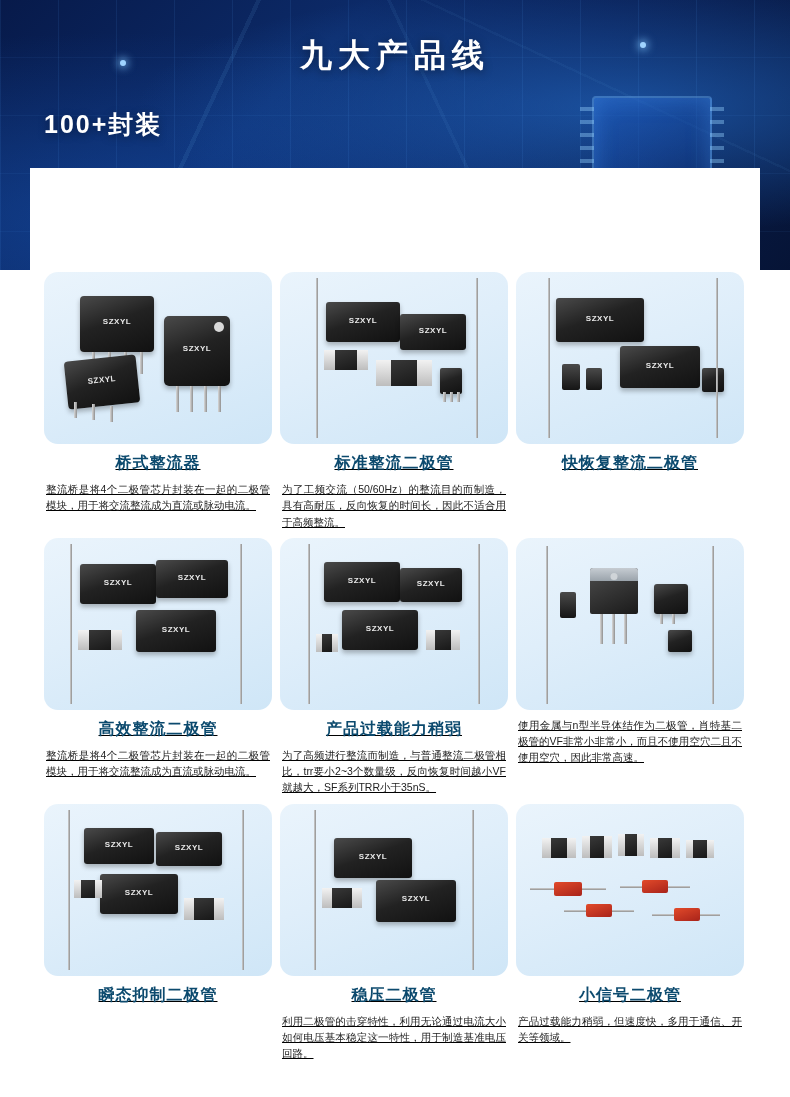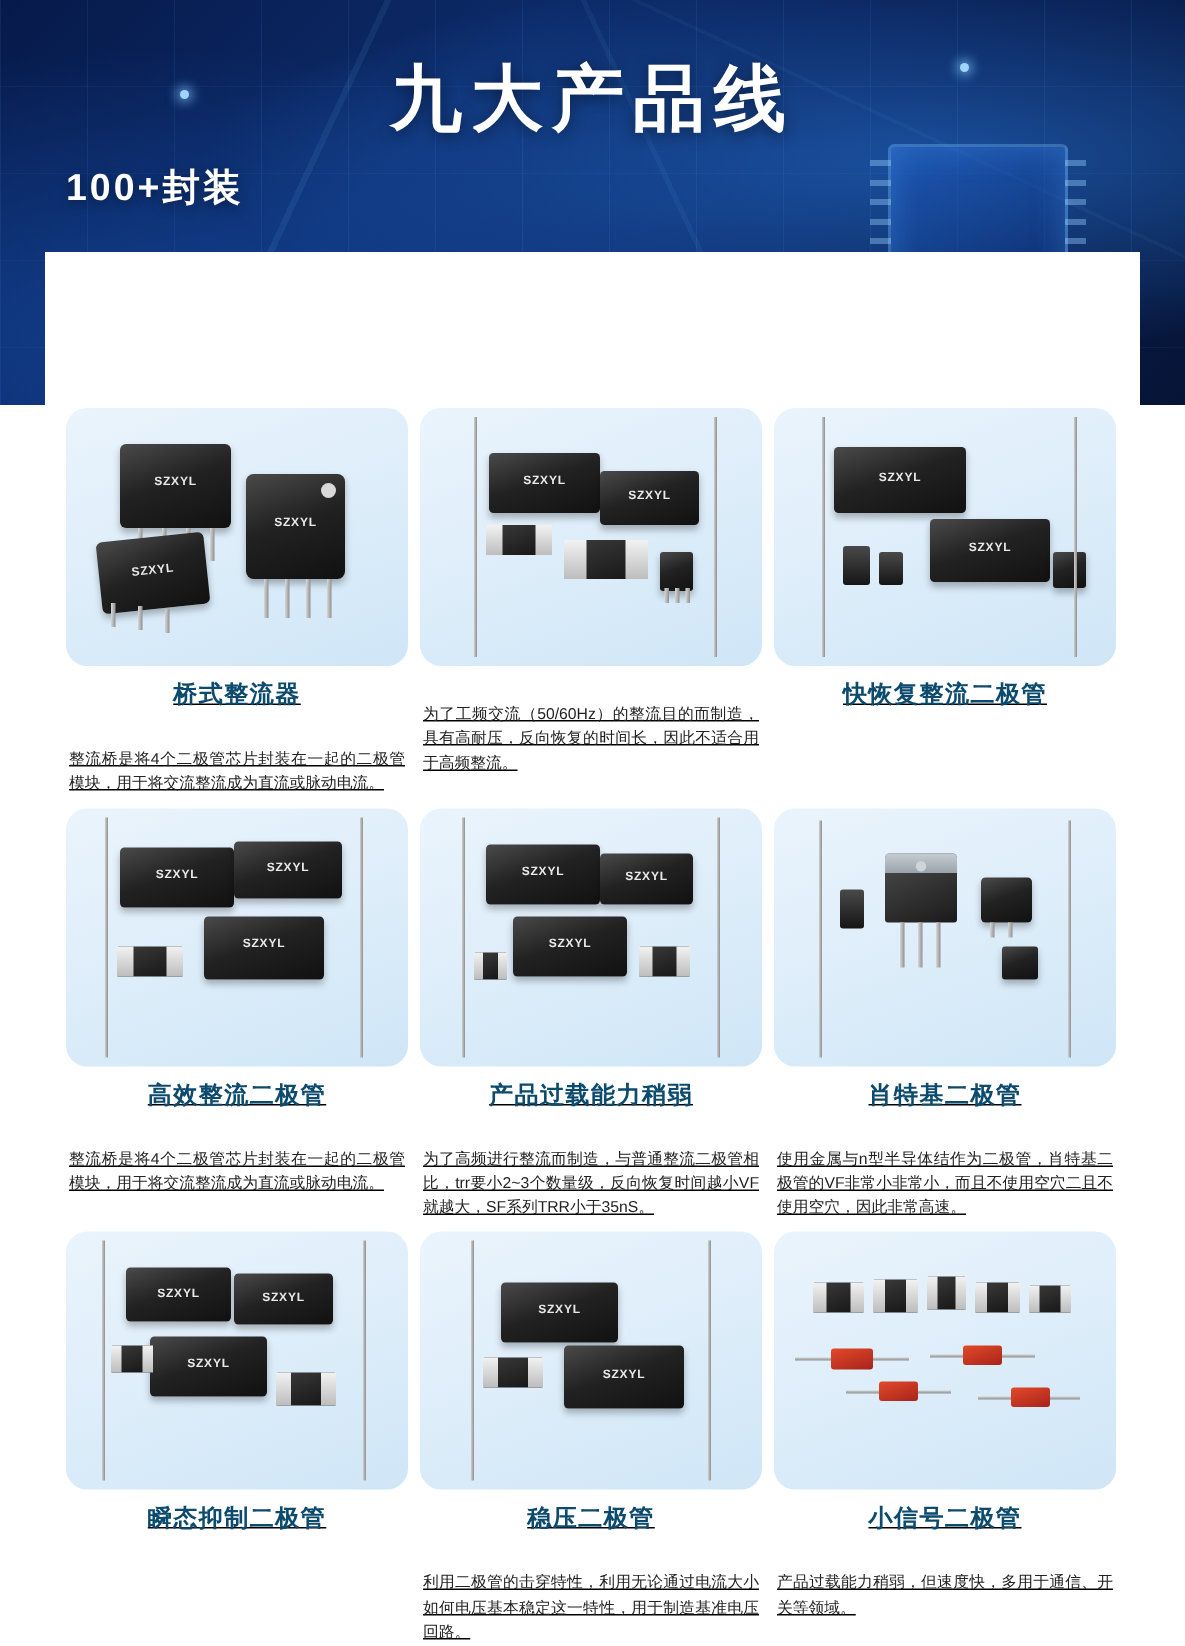--- a/index.html
+++ b/index.html
@@ -81,21 +81,21 @@
     box-shadow: 0 0 8px 2px rgba(130,200,255,0.8);
   }
 
   .title-main {
     position: absolute;
     top: 34px;
     left: 0;
     width: 790px;
     text-align: center;
     color: #ffffff;
-    font-size: 48px;
+    font-size: 32px;
     font-weight: bold;
     letter-spacing: 6px;
     text-shadow: 0 2px 10px rgba(0,0,0,0.45);
   }
   .title-sub {
     position: absolute;
     top: 108px;
     left: 44px;
     color: #ffffff;
     font-size: 25px;
@@ -141,21 +141,21 @@
     font-size: 16px;
     font-weight: bold;
     color: #0c4a6e;
     margin-top: 9px;
     letter-spacing: 1px;
   }
   .card-desc {
     font-size: 10.5px;
     line-height: 1.55;
     color: #222222;
-    margin-top: 24px;
+    margin-top: 7px;
     text-align: justify;
     padding: 0 2px;
   }
 
   
   .part {
     position: absolute;
     background: linear-gradient(160deg, #4a4a4a 0%, #222222 45%, #111111 100%);
     border-radius: 2px;
     box-shadow: 0 3px 5px rgba(0,0,0,0.28);
@@ -295,20 +295,21 @@
           <div class="cap l"></div>
             <div class="cap r"></div>
         </div>
         <div class="part" style="left:160px; top:96px; width:22px; height:26px;"></div>
         <div class="pin" style="left:163px; top:120px; height:10px;"></div>
         <div class="pin" style="left:170px; top:120px; height:10px;"></div>
         <div class="pin" style="left:177px; top:120px; height:10px;"></div>
         <div class="lead lead-v" style="left:36px; top:6px; height:160px;"></div>
         <div class="lead lead-v" style="left:196px; top:6px; height:160px;"></div>
       </div>
+      <div class="card-title">标准整流二极管</div>
       <div class="card-desc">为了工频交流（50/60Hz）的整流目的而制造，具有高耐压，反向恢复的时间长，因此不适合用于高频整流。</div>
     </div>
 
     <div class="cell">
       <div class="thumb">
         <div class="part" style="left:40px; top:26px; width:88px; height:44px; border-radius:3px;">
           <div class="brand">SZXYL</div>
         </div>
         <div class="part" style="left:104px; top:74px; width:80px; height:42px; border-radius:3px;">
           <div class="brand">SZXYL</div>
@@ -383,21 +384,20 @@
         <div class="part" style="left:138px; top:46px; width:34px; height:30px; border-radius:3px;"></div>
         <div class="pin" style="left:144px; top:76px; height:10px;"></div>
         <div class="pin" style="left:156px; top:76px; height:10px;"></div>
 
         <div class="melf" style="left:44px; top:54px; width:16px; height:26px;"></div>
         <div class="part" style="left:152px; top:92px; width:24px; height:22px; border-radius:2px;"></div>
 
         <div class="lead lead-v" style="left:30px; top:8px; height:158px;"></div>
         <div class="lead lead-v" style="left:196px; top:8px; height:158px;"></div>
       </div>
-      <div class="card-title">肖特基二极管</div>
       <div class="card-desc">使用金属与n型半导体结作为二极管，肖特基二极管的VF非常小非常小，而且不使用空穴二且不使用空穴，因此非常高速。</div>
     </div>
 
     <div class="cell">
       <div class="thumb">
         <div class="part" style="left:40px; top:24px; width:70px; height:36px; border-radius:3px;">
           <div class="brand">SZXYL</div>
         </div>
         <div class="part" style="left:112px; top:28px; width:66px; height:34px; border-radius:3px;">
           <div class="brand">SZXYL</div>

